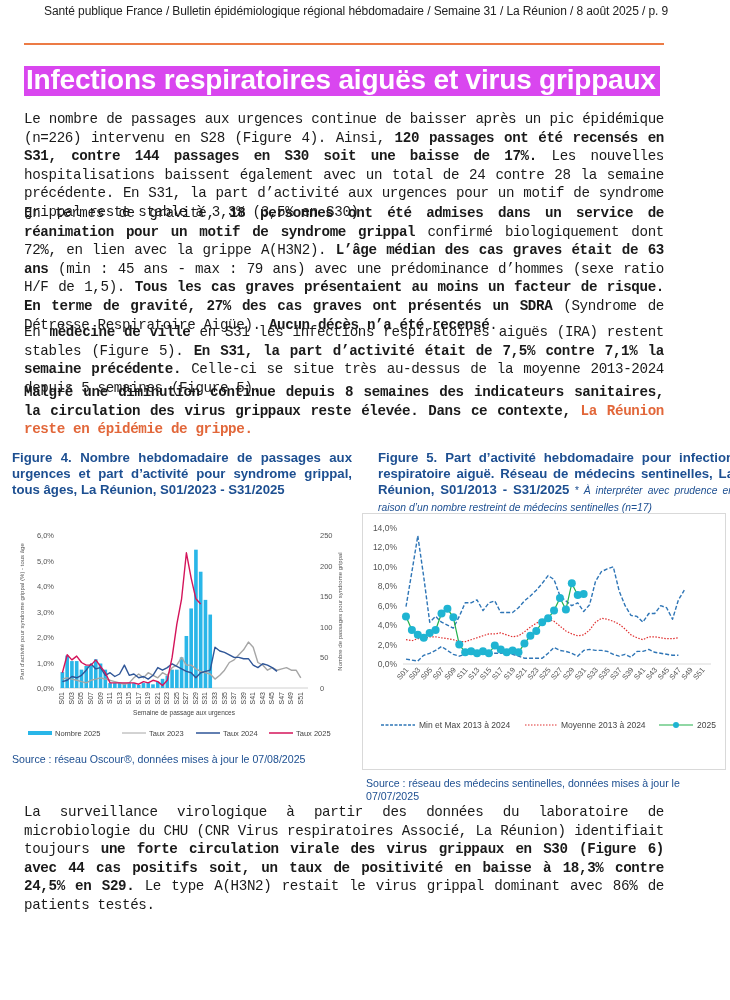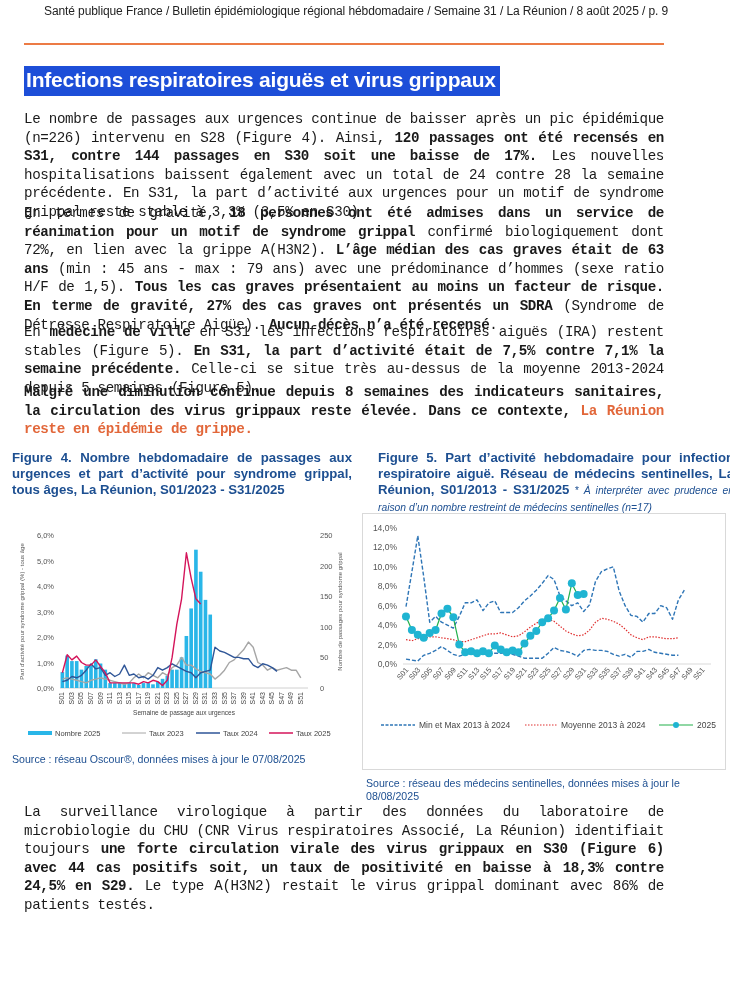--- a/index.html
+++ b/index.html
@@ -1,19 +1,19 @@
 <!DOCTYPE html>
 <html><head>
 <meta charset="utf-8">
 <style>
   html, body { margin:0; padding:0; background:#fff; }
   body { width:730px; height:1000px; position:relative; overflow:hidden; font-family:"Liberation Sans", sans-serif; color:#1a1a1a; }
   .header { position:absolute; left:44px; top:4px; font-size:12px; color:#222; letter-spacing:-0.1px; }
   .rule { position:absolute; left:24px; top:43px; width:640px; height:2px; background:#ec7b45; }
-  .title { position:absolute; left:24px; top:66px; background:#1d4ed8; color:#fff; font-weight:bold; font-size:21px; padding:0 4px 2px 2px; line-height:28px; letter-spacing:-0.2px; }
+  .title { position:absolute; left:24px; top:66px; background:#d946ef; color:#fff; font-weight:bold; font-size:28px; padding:0 4px 2px 2px; line-height:28px; letter-spacing:-0.2px; }
   .para { position:absolute; left:24px; width:640px; font-size:14.2px; line-height:18.6px; text-align:justify; letter-spacing:-0.35px;font-family:Liberation Mono, monospace; }
   .para b { font-weight:bold; }
   .orange { color:#e2673a; font-weight:bold; }
   .fig-title { position:absolute; font-size:13.2px; line-height:16px; font-weight:bold; color:#1d4f91; text-align:justify; }
   .fig-note { font-style:italic; font-weight:normal; font-size:10.3px; color:#1d4f91; }
   .source { position:absolute; font-size:10.6px; color:#1d4f91; line-height:13px; }
   svg text { font-family:"Liberation Sans", sans-serif; }
   .f5box { position:absolute; left:362px; top:513px; width:362px; height:255px; border:1px solid #d9d9d9; background:#fff; }
 </style>
 </head>
@@ -195,13 +195,13 @@
       <text x="0" y="0" font-size="7.5" fill="#555" text-anchor="end" transform="translate(342.11538461538464 156) rotate(-50)">S51</text>
       <line x1="18" y1="211" x2="52" y2="211" stroke="#2e75b6" stroke-width="1.4" stroke-dasharray="3 1.5"></line>
       <text x="56" y="214" font-size="8.5" fill="#444">Min et Max 2013 à 2024</text>
       <line x1="162" y1="211" x2="194" y2="211" stroke="#e03030" stroke-width="1.2" stroke-dasharray="1.5 1.5"></line>
       <text x="198" y="214" font-size="8.5" fill="#444">Moyenne 2013 à 2024</text>
       <line x1="296" y1="211" x2="330" y2="211" stroke="#22b04b" stroke-width="1.2"></line>
       <circle cx="313" cy="211" r="3" fill="#1fb4d2"></circle>
       <text x="334" y="214" font-size="8.5" fill="#444">2025</text>
     </svg>
 </div>
-<div class="source" style="left:366px; top:777px; width:360px;">Source : réseau des médecins sentinelles, données mises à jour le 08/08/2025</div>
+<div class="source" style="left:366px; top:777px; width:360px;">Source : réseau des médecins sentinelles, données mises à jour le 07/07/2025</div>
 
 </body></html>

